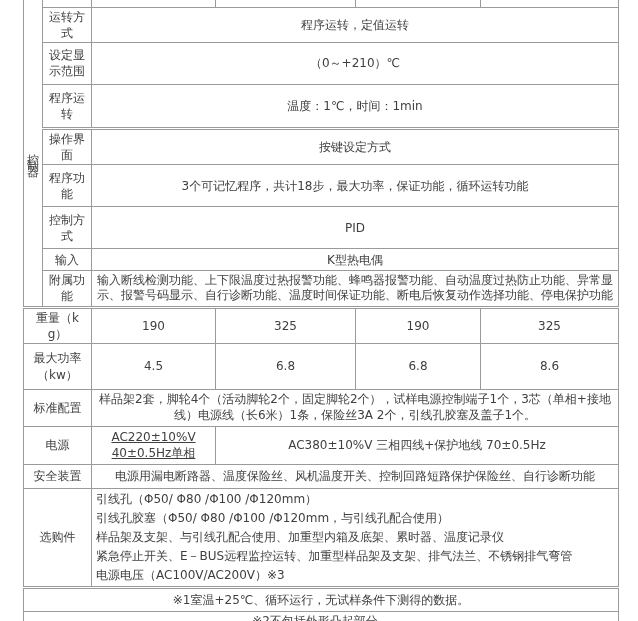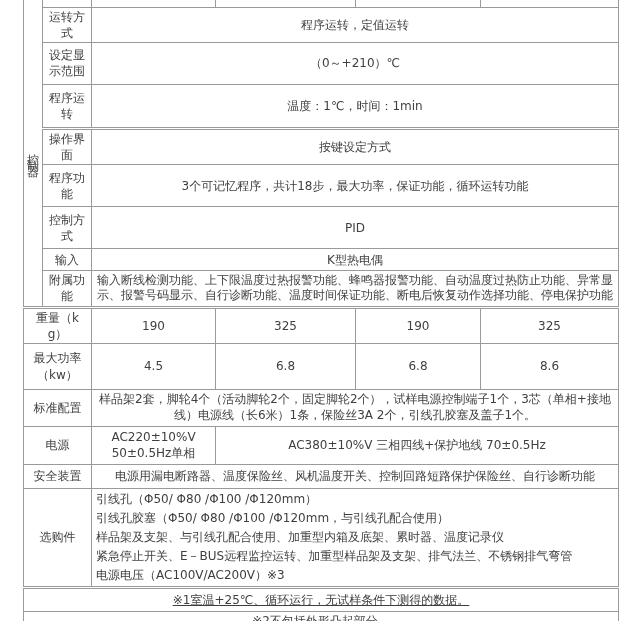--- a/index.html
+++ b/index.html
@@ -35,22 +35,22 @@
   .vtext{
     writing-mode:vertical-lr;
     text-orientation:upright;
     letter-spacing:6px;
     margin:0 auto;
     line-height:1;
   }
   td.leftal, div.leftal{text-align:left;}
   td.optcell{padding:2px 4px;}
   .optline{text-align:left;line-height:19px;white-space:nowrap;}
-  td.note{ text-align:left;padding-left:6px;text-decoration:underline;}
-  td.psingle div{line-height:1.3;}
+  td.note{ text-align:left;padding-left:6px;}
+  td.psingle div{line-height:1.3;text-decoration:underline;}
 </style>
 </head>
 <body>
 
 <div class="page">
   <table class="spec">
     <colgroup>
       <col style="width:19px">
       <col style="width:49px">
       <col style="width:124px">
@@ -129,21 +129,21 @@
 
     <tr style="height:37px">
       <th colspan="2">标准配置</th>
       <td colspan="4" style="line-height:1.3">样品架2套，脚轮4个（活动脚轮2个，固定脚轮2个），试样电源控制端子1个，3芯（单相+接地线）电源线（长6米）1条，保险丝3A 2个，引线孔胶塞及盖子1个。</td>
     </tr>
 
     <tr style="height:38px">
       <th colspan="2">电源</th>
       <td class="psingle">
         <div>AC220±10%V</div>
-        <div>50±0.5Hz单相</div>
+        <div>40±0.5Hz单相</div>
       </td>
       <td colspan="3">AC380±10%V 三相四线+保护地线 70±0.5Hz</td>
     </tr>
 
     <tr style="height:24px">
       <th colspan="2">安全装置</th>
       <td colspan="4">电源用漏电断路器、温度保险丝、风机温度开关、控制回路短路保护保险丝、自行诊断功能</td>
     </tr>
 
     <tr style="height:95px">

